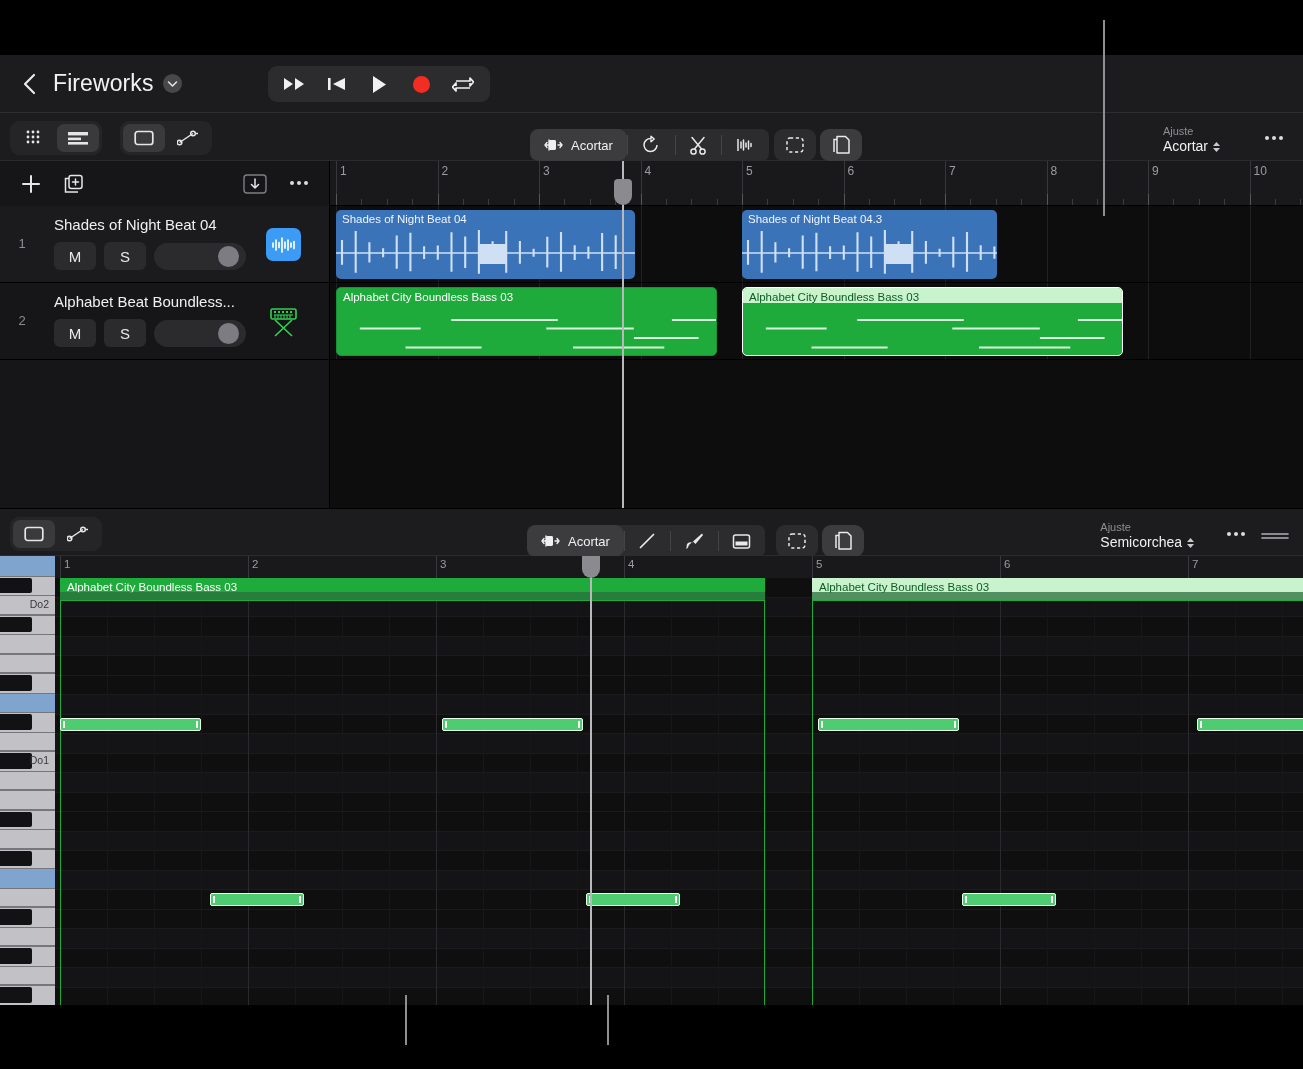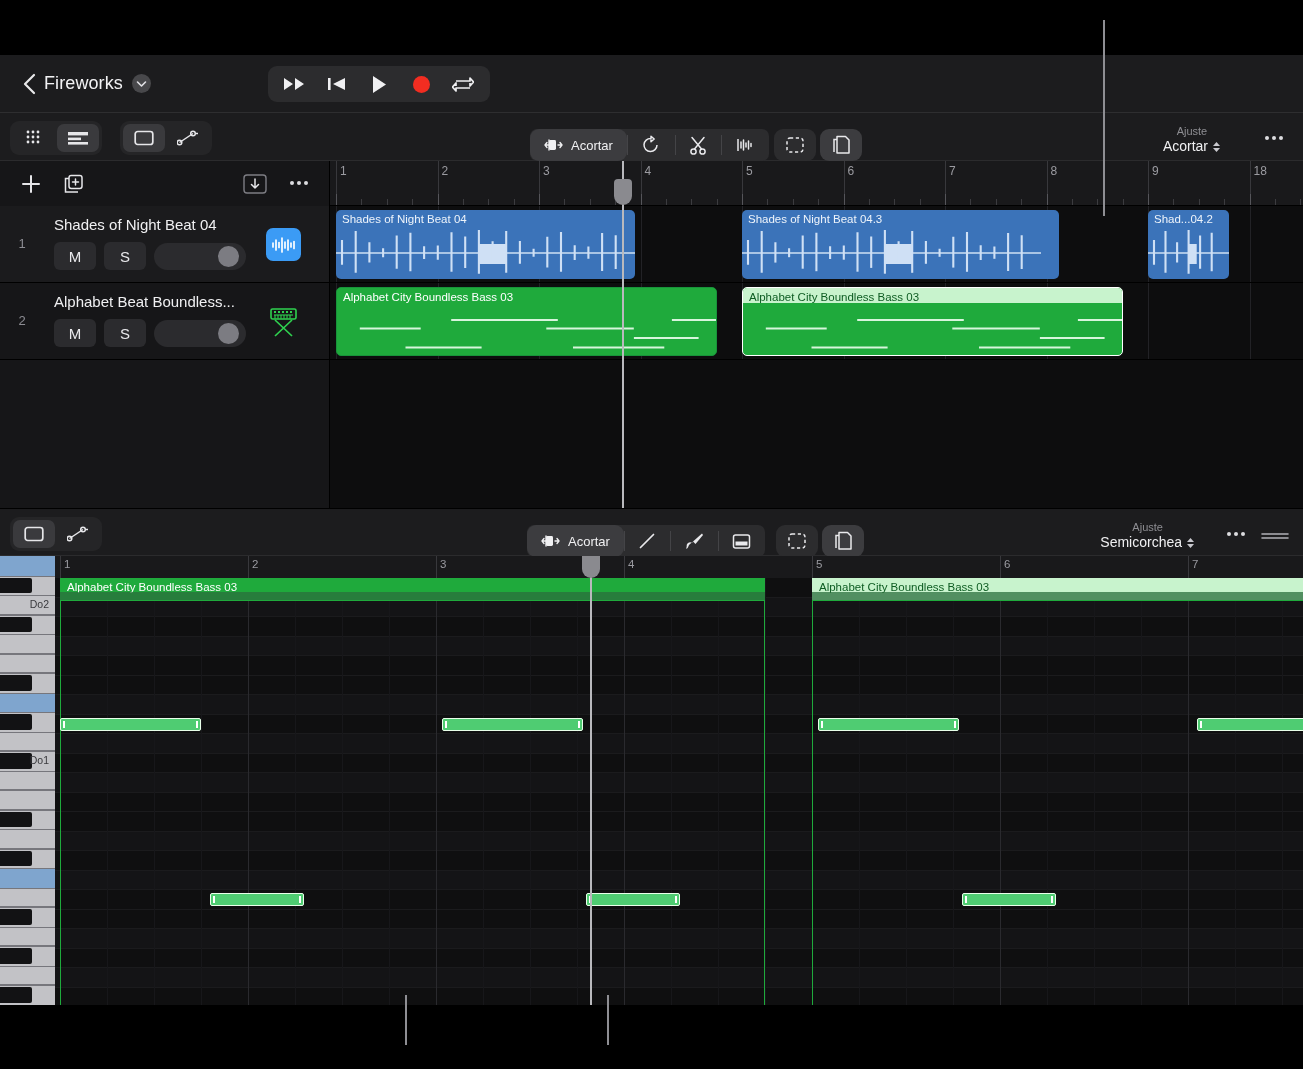--- a/index.html
+++ b/index.html
@@ -21,21 +21,21 @@
     background: #1c1c1e;
     border-bottom: 1px solid #2e2e30;
     display: flex; align-items: center;
   }
   .back-chevron {
     margin-left: 18px; width: 22px; height: 26px;
     display: flex; align-items: center; justify-content: center;
     color: #e8e8ea; cursor: pointer;
   }
   .proj-title {
-    margin-left: 4px; color: #f2f2f4; font-size: 18px; letter-spacing: .1px;
+    margin-left: 13px; color: #f2f2f4; font-size: 23px; letter-spacing: .1px;
   }
   .proj-caret {
     margin-left: 9px; width: 19px; height: 19px; border-radius: 50%;
     background: #48484b; display: inline-flex; align-items:center; justify-content:center;
     cursor: pointer;
   }
   .transport {
     position: absolute; left: 268px; top: 11px;
     height: 36px; border-radius: 9px; background: #2c2c2e;
     display: flex; align-items: center; gap: 20px; padding: 0 16px;
@@ -89,21 +89,21 @@
   .tool-group { position:absolute; display:flex; background:#2c2c2e; border-radius:7px; height:32px; align-items:center; }
   .tool-item { height:32px; display:flex; align-items:center; justify-content:center; padding: 0 14px; cursor:pointer; color:#e9e9ec; position:relative;}
   .tool-item.active { background:#3c3c3f; border-radius:9px; }
   .tool-item + .tool-item::before {
     content:''; position:absolute; left:0; top:6px; bottom:6px; width:1px; background:#444447;
   }
   .tool-lbl { font-size:13px; margin-left:7px; color:#f0f0f2; }
   .pair-group { position:absolute; display:flex; gap:4px; }
   .pair-btn { width:42px; height:32px; border-radius:9px; display:flex; align-items:center; justify-content:center; cursor:pointer; color:#e9e9ec; background:#2c2c2e;}
   .pair-btn.on { background:#3c3c3f; }
-  .snap { position:absolute; text-align:center; line-height:1.2; }
+  .snap { position:absolute; text-align:left; line-height:1.2; }
   .snap .lbl { font-size:11px; color:#8e8e93; }
   .snap .val { font-size:14px; color:#f0f0f2; display:flex; align-items:center; gap:4px;}
   .dots { display:flex; gap:3px; align-items:center; cursor:pointer;}
   .dots i { width:4px; height:4px; border-radius:50%; background:#dcdce0; display:block;}
 
   
   .trackarea { position:relative; height: 347px; background:#0d0d0e; display:flex; }
   .track-headers { width: 330px; background:#161618; position:relative; border-right:1px solid #000; flex:0 0 330px;}
   .th-toolbar { height:45px; display:flex; align-items:center; position:relative; }
   .th-ic { position:absolute; color:#e6e6e9; cursor:pointer; display:flex; align-items:center; justify-content:center;}
@@ -500,21 +500,21 @@
           <div class="barnum" style="left: 412px;">5</div>
           <div class="barline" style="left: 412px;"></div>
           <div class="barnum" style="left: 513.5px;">6</div>
           <div class="barline" style="left: 513.5px;"></div>
           <div class="barnum" style="left: 615px;">7</div>
           <div class="barline" style="left: 615px;"></div>
           <div class="barnum" style="left: 716.5px;">8</div>
           <div class="barline" style="left: 716.5px;"></div>
           <div class="barnum" style="left: 818px;">9</div>
           <div class="barline" style="left: 818px;"></div>
-          <div class="barnum" style="left: 919.5px;">18</div>
+          <div class="barnum" style="left: 919.5px;">10</div>
           <div class="barline" style="left: 919.5px;"></div>
           <div class="ticks">
             <div class="tk big" style="left: 6px;"></div>
             <div class="tk" style="left: 31.375px;"></div>
             <div class="tk" style="left: 56.75px;"></div>
             <div class="tk" style="left: 82.125px;"></div>
             <div class="tk big" style="left: 107.5px;"></div>
             <div class="tk" style="left: 132.875px;"></div>
             <div class="tk" style="left: 158.25px;"></div>
             <div class="tk" style="left: 183.625px;"></div>
@@ -584,21 +584,21 @@
                   <path d="M183.9 13.0 L183.9 35.8" stroke="#cfe0f5" stroke-width="2.1"></path>
                   <path d="M197.6 20.7 L197.6 28.8" stroke="#cfe0f5" stroke-width="2.1"></path>
                   <path d="M211.3 8.8 L211.3 39.6" stroke="#cfe0f5" stroke-width="2.1"></path>
                   <path d="M225.0 4.1 L225.0 43.8" stroke="#cfe0f5" stroke-width="2.1"></path>
                   <path d="M238.7 17.3 L238.7 32.0" stroke="#cfe0f5" stroke-width="2.1"></path>
                   <path d="M252.4 18.6 L252.4 30.8" stroke="#cfe0f5" stroke-width="2.1"></path>
                   <path d="M266.1 5.0 L266.1 43.0" stroke="#cfe0f5" stroke-width="2.1"></path>
                   <path d="M279.7 7.2 L279.7 41.0" stroke="#cfe0f5" stroke-width="2.1"></path>
                 </svg></div>
             </div>
-            <div class="region audio" style="left: 412px; top: 4px; width: 317px; height: 69px;">
+            <div class="region audio" style="left: 412px; top: 4px; width: 255px; height: 69px;">
               <div class="rname">Shades of Night Beat 04.3</div>
               <div style="position: absolute; inset: 18px 0px 0px; overflow: hidden;"><svg width="299.425" height="50">
                   <path d="M0 25 L299.425 25" stroke="#cfe0f5" stroke-width="1.4"></path>
                   <rect x="142.86904761904762" y="16" width="28" height="20" fill="#cfe0f5"></rect>
                   <path d="M6.0 12.0 L6.0 36.7" stroke="#cfe0f5" stroke-width="2.1"></path>
                   <path d="M19.7 3.1 L19.7 44.7" stroke="#cfe0f5" stroke-width="2.1"></path>
                   <path d="M33.4 14.3 L33.4 34.6" stroke="#cfe0f5" stroke-width="2.1"></path>
                   <path d="M47.1 20.3 L47.1 29.2" stroke="#cfe0f5" stroke-width="2.1"></path>
                   <path d="M60.7 7.6 L60.7 40.7" stroke="#cfe0f5" stroke-width="2.1"></path>
                   <path d="M74.4 4.8 L74.4 43.2" stroke="#cfe0f5" stroke-width="2.1"></path>
@@ -610,33 +610,20 @@
                   <path d="M156.6 13.3 L156.6 35.5" stroke="#cfe0f5" stroke-width="2.1"></path>
                   <path d="M170.2 3.0 L170.2 44.8" stroke="#cfe0f5" stroke-width="2.1"></path>
                   <path d="M183.9 13.0 L183.9 35.8" stroke="#cfe0f5" stroke-width="2.1"></path>
                   <path d="M197.6 20.7 L197.6 28.8" stroke="#cfe0f5" stroke-width="2.1"></path>
                   <path d="M211.3 8.8 L211.3 39.6" stroke="#cfe0f5" stroke-width="2.1"></path>
                   <path d="M225.0 4.1 L225.0 43.8" stroke="#cfe0f5" stroke-width="2.1"></path>
                   <path d="M238.7 17.3 L238.7 32.0" stroke="#cfe0f5" stroke-width="2.1"></path>
                   <path d="M252.4 18.6 L252.4 30.8" stroke="#cfe0f5" stroke-width="2.1"></path>
                   <path d="M266.1 5.0 L266.1 43.0" stroke="#cfe0f5" stroke-width="2.1"></path>
                   <path d="M279.7 7.2 L279.7 41.0" stroke="#cfe0f5" stroke-width="2.1"></path>
-                </svg></div>
-            </div>
-            <div class="region audio" style="left: 818px; top: 4px; width: 81.2px; height: 69px;">
-              <div class="rname">Shad...04.2</div>
-              <div style="position: absolute; inset: 18px 0px 0px; overflow: hidden;"><svg width="81.20000000000007" height="50">
-                  <path d="M0 25 L81.20000000000007 25" stroke="#cfe0f5" stroke-width="1.4"></path>
-                  <rect x="40.60000000000004" y="16" width="8.120000000000008" height="20" fill="#cfe0f5"></rect>
-                  <path d="M6.0 12.0 L6.0 36.7" stroke="#cfe0f5" stroke-width="2.1"></path>
-                  <path d="M17.5 3.1 L17.5 44.7" stroke="#cfe0f5" stroke-width="2.1"></path>
-                  <path d="M29.1 14.3 L29.1 34.6" stroke="#cfe0f5" stroke-width="2.1"></path>
-                  <path d="M40.6 2.0 L40.6 45.7" stroke="#cfe0f5" stroke-width="2.1"></path>
-                  <path d="M52.1 7.6 L52.1 40.7" stroke="#cfe0f5" stroke-width="2.1"></path>
-                  <path d="M63.7 4.8 L63.7 43.2" stroke="#cfe0f5" stroke-width="2.1"></path>
                 </svg></div>
             </div>
           </div>
           <div class="lane">
             <div class="gl" style="left: 6px;"></div>
             <div class="gl" style="left: 107.5px;"></div>
             <div class="gl" style="left: 209px;"></div>
             <div class="gl" style="left: 310.5px;"></div>
             <div class="gl" style="left: 412px;"></div>
             <div class="gl" style="left: 513.5px;"></div>

